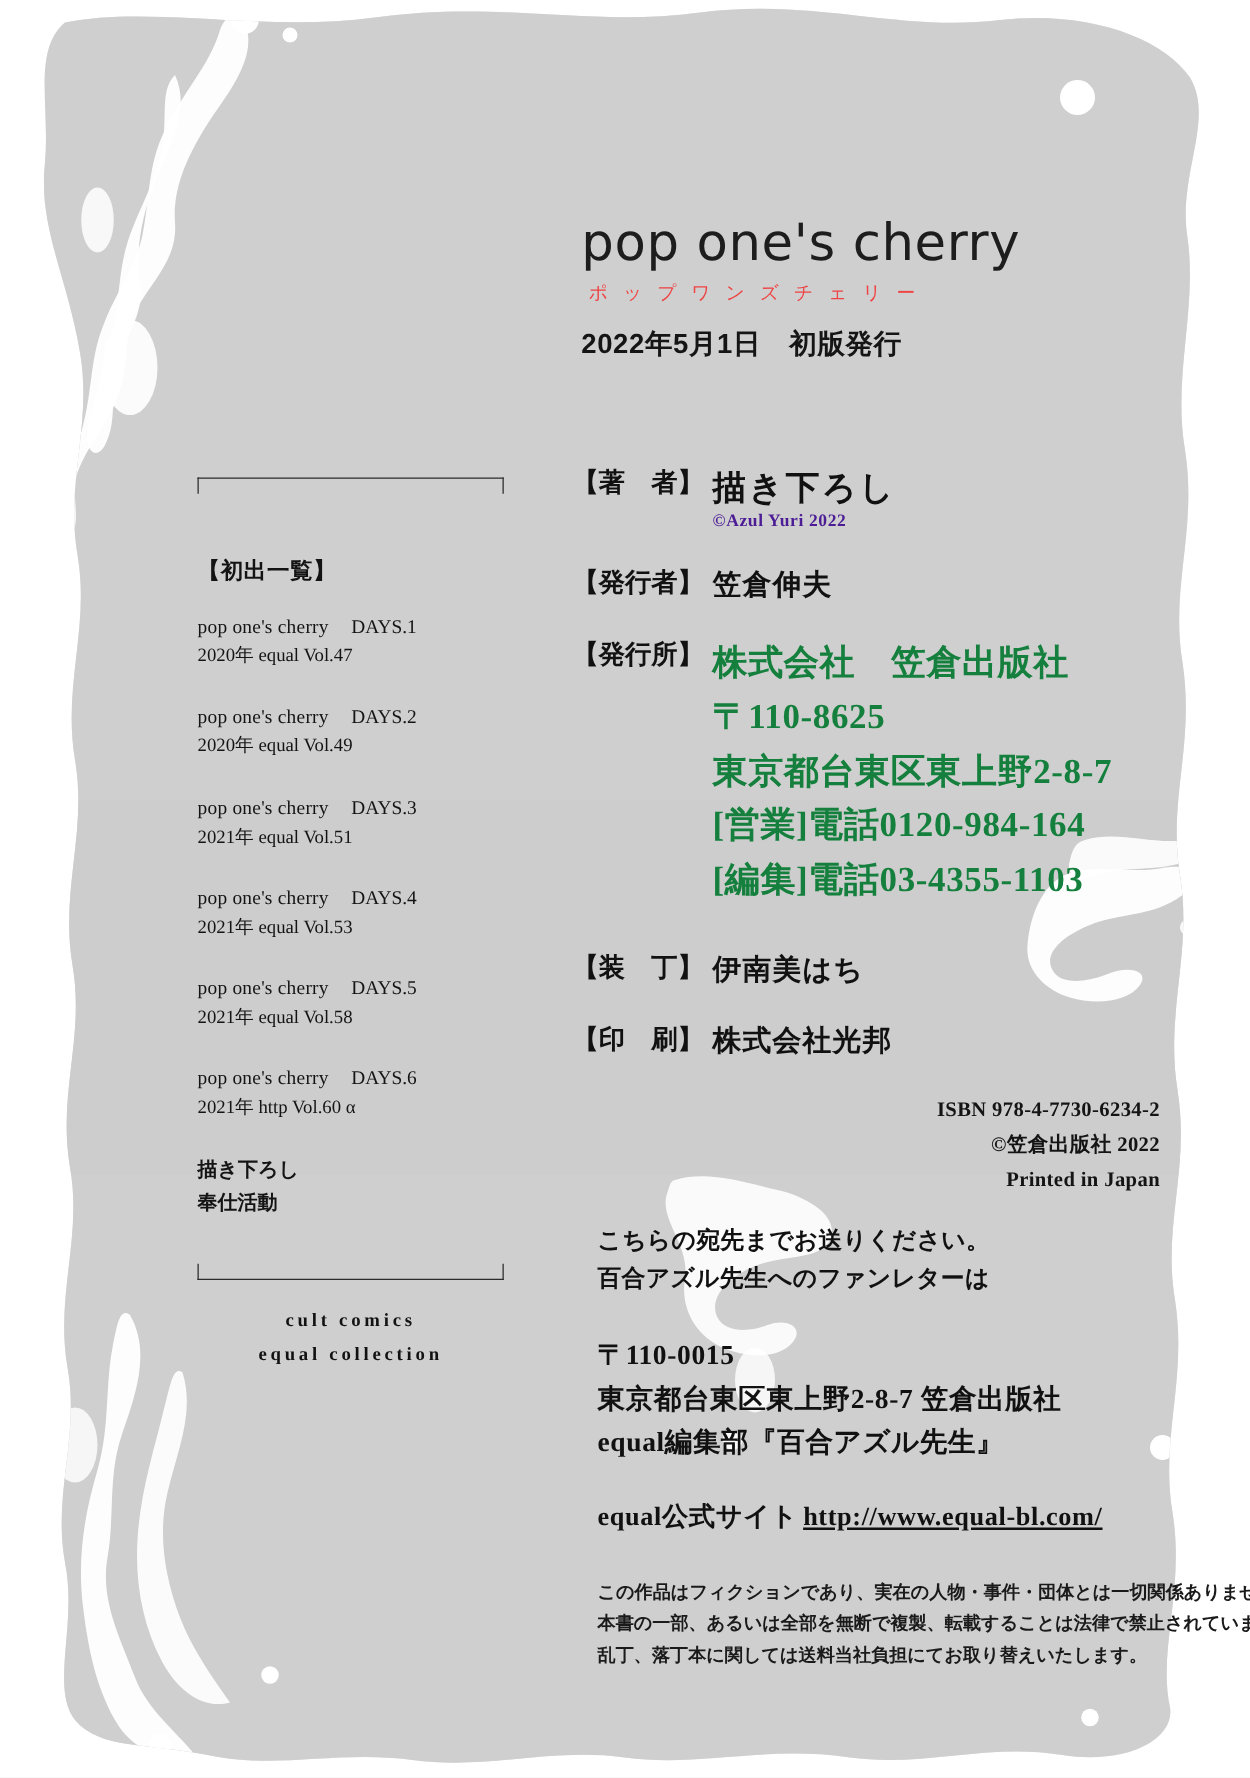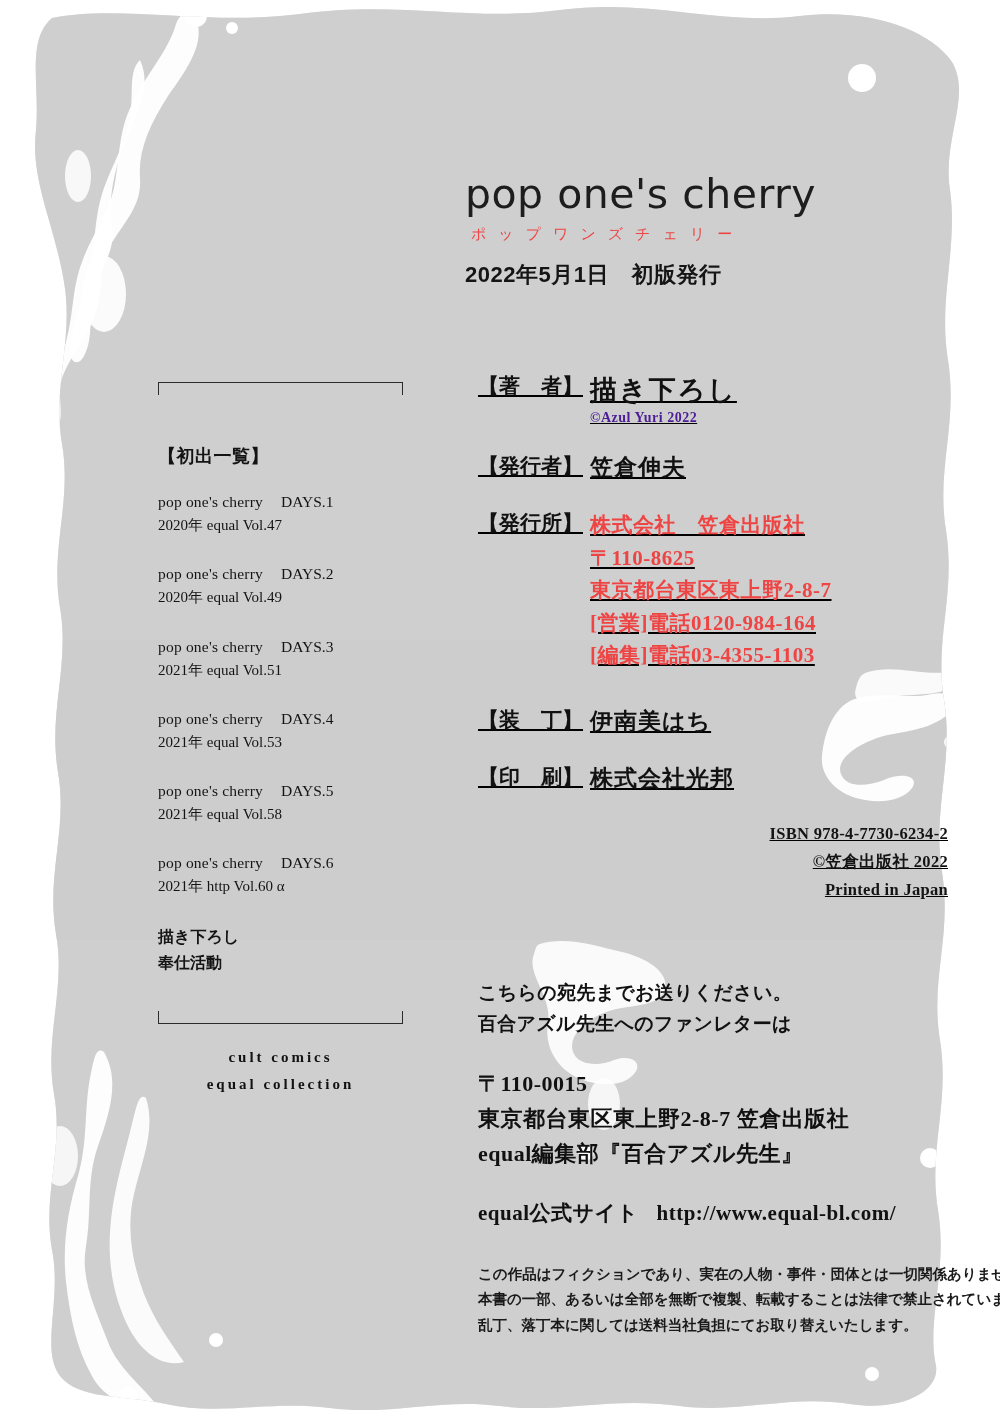--- a/index.html
+++ b/index.html
@@ -150,24 +150,23 @@
     font-weight: bold;
     color: #121212;
     line-height: 1.75;
   }
   .imprint .l1 { font-size: 15px; letter-spacing: 3px; }
   .imprint .l2 { font-size: 15px; letter-spacing: 3px; }
 
   
   .right-col {
     position: absolute;
-    left: 478px;
+    left: 458px;
     top: 372px;
     width: 470px;
-    text-decoration: underline;
   }
   .colo-row {
     display: flex;
     align-items: flex-start;
     margin-bottom: 26px;
   }
   .colo-label {
     font-family: "Liberation Serif", serif;
     font-size: 21px;
     font-weight: bold;
@@ -190,23 +189,23 @@
   .author-sub {
     margin-top: 2px;
     font-family: "Liberation Serif", serif;
     font-size: 14px;
     font-weight: bold;
     color: #4c1d95;
     letter-spacing: 0.5px;
   }
   .addr-lines div {
     font-family: "Liberation Serif", serif;
-    font-size: 21px;
-    font-weight: bold;
-    color: #ef4444;
+    font-size: 28px;
+    font-weight: bold;
+    color: #15803d;
     line-height: 1.55;
     letter-spacing: 0.5px;
     white-space: nowrap;
   }
   .isbn-block {
     margin-top: 6px;
     margin-left: 112px;
     line-height: 1.7;
   }
   .isbn-block div {
@@ -247,21 +246,21 @@
   }
   .site-line {
     margin-top: 28px;
     font-family: "Liberation Serif", serif;
     font-size: 21px;
     font-weight: bold;
     color: #111111;
     letter-spacing: 0.5px;
     white-space: nowrap;
   }
-  .site-line .url { margin-left: 18px; }
+  .site-line .url { margin-left: 4px; text-decoration: underline; }
 
   
   .disclaimer {
     position: absolute;
     left: 478px;
     top: 1262px;
     width: 480px;
   }
   .disclaimer div {
     font-family: "Liberation Serif", serif;

